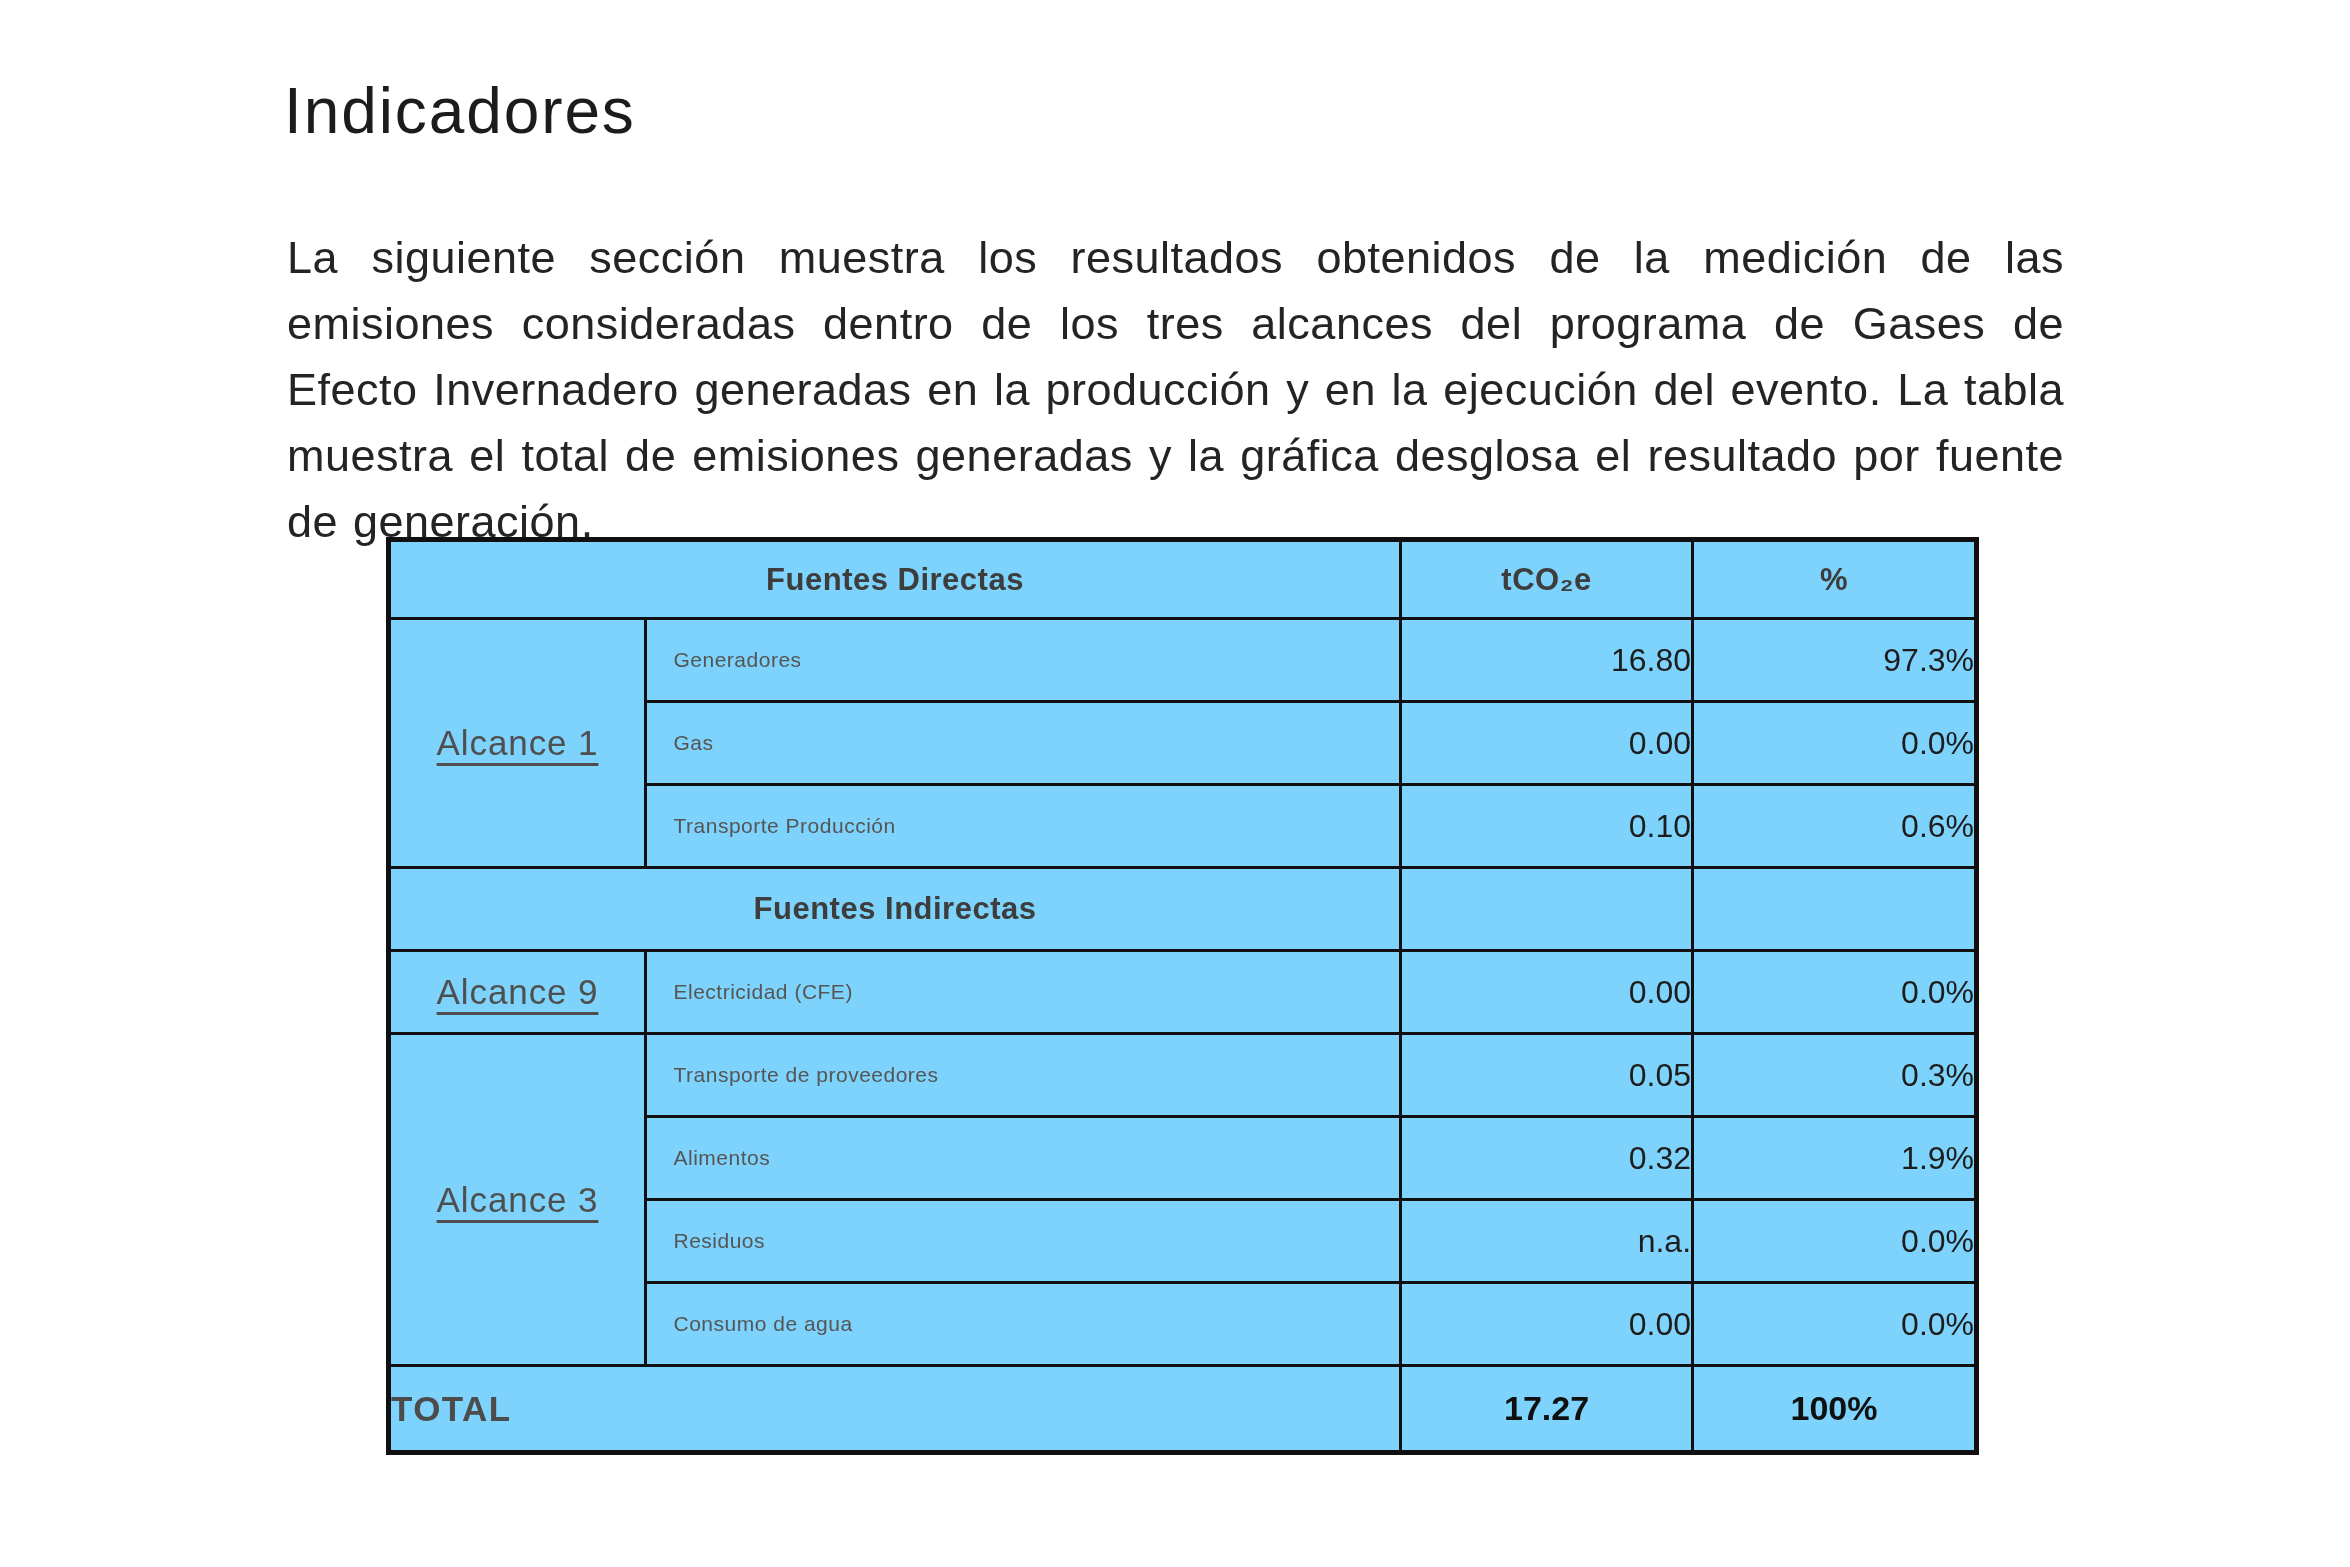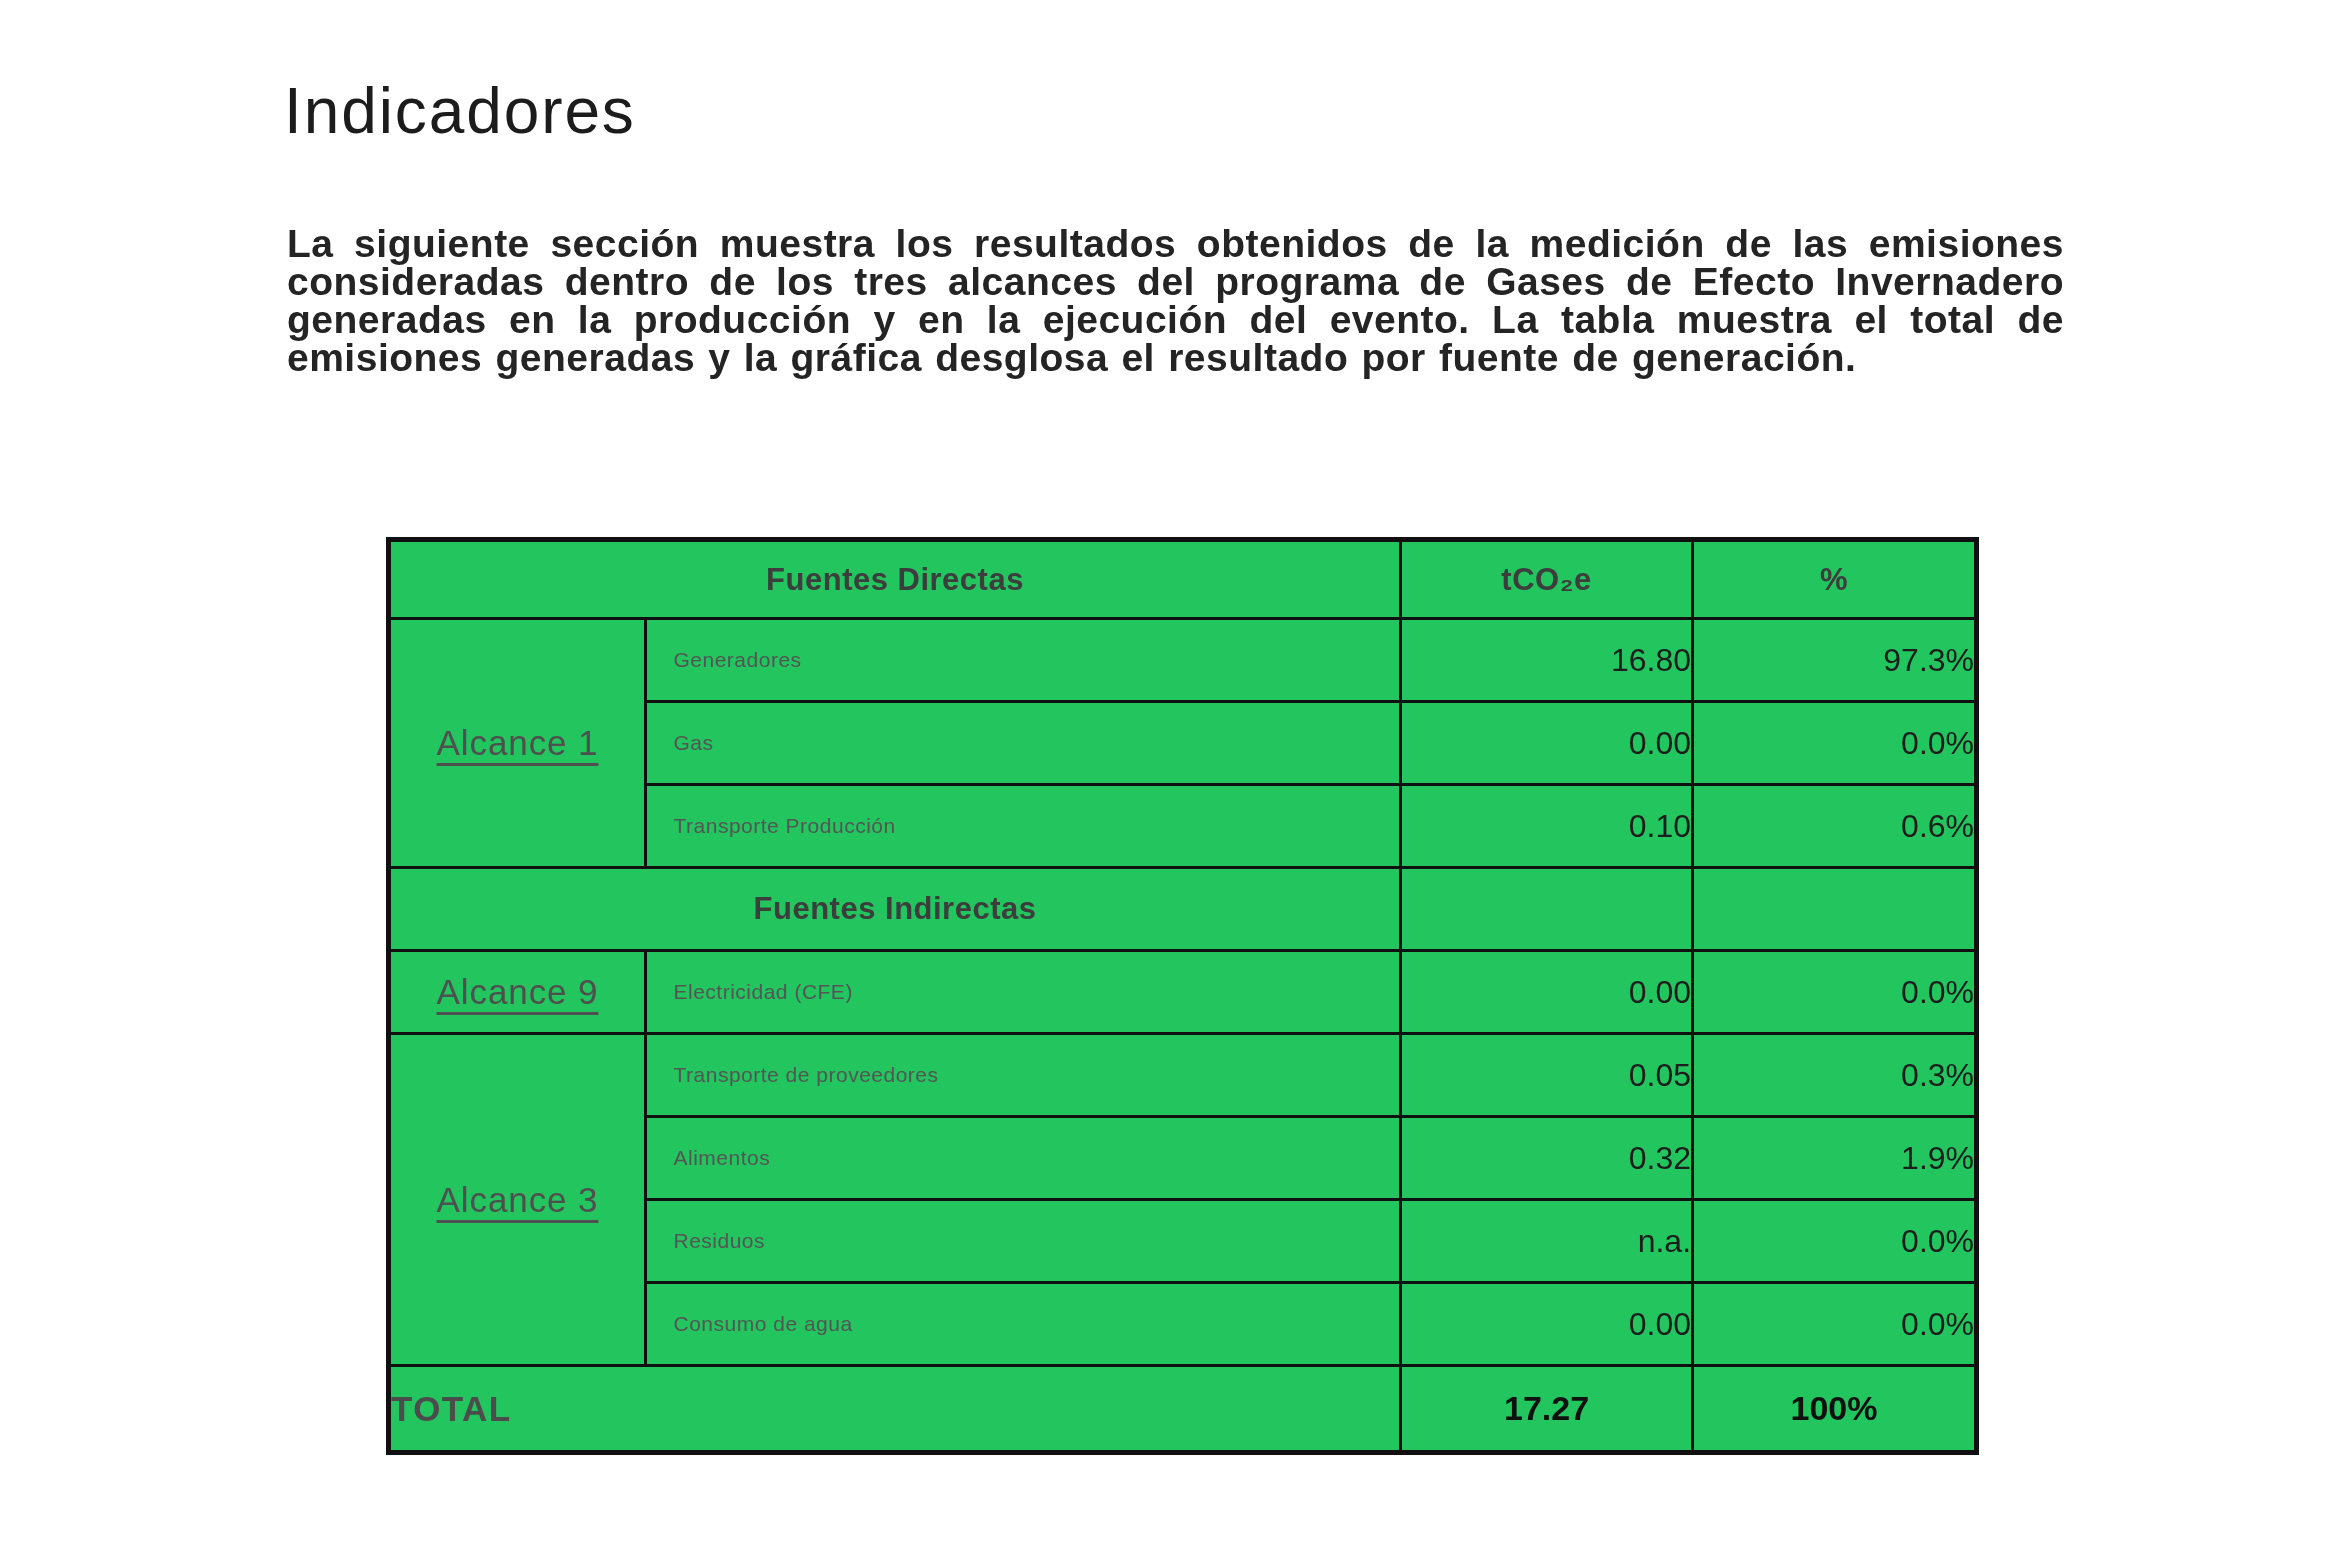--- a/index.html
+++ b/index.html
@@ -15,40 +15,39 @@
     left: 284px; top: 74px;
     font-size: 64px;
     font-weight: 400;
     letter-spacing: 1.9px;
     color: #1c1c1c;
   }
   .intro {
     position: absolute;
     left: 287px; top: 225px;
     width: 1777px;
-    font-size: 39px;
-    line-height: 38px;
+    font-size: 45px;
+    line-height: 66px;
     letter-spacing: 0.5px;
     word-spacing: 1.9px;
     color: #242424;
     text-align: justify;
-    font-weight: bold;
   }
   table.emissions {
     position: absolute;
     left: 386px; top: 537px;
     width: 1589px;
     border-collapse: collapse;
     table-layout: fixed;
     border: 5.7px solid #101010;
   }
   table.emissions td {
     border: 3.8px solid #101010;
     vertical-align: middle;
-    background: #22c55e;
+    background: #7dd3fc;
   }
   tr.r-head   { height: 79px; }
   tr.r-body   { height: 83px; }
   tr.r-total  { height: 87px; }
   .hdr {
     text-align: center;
     font-weight: 700;
     font-size: 31px;
     color: #3d3d3d;
     letter-spacing: 0.5px;

